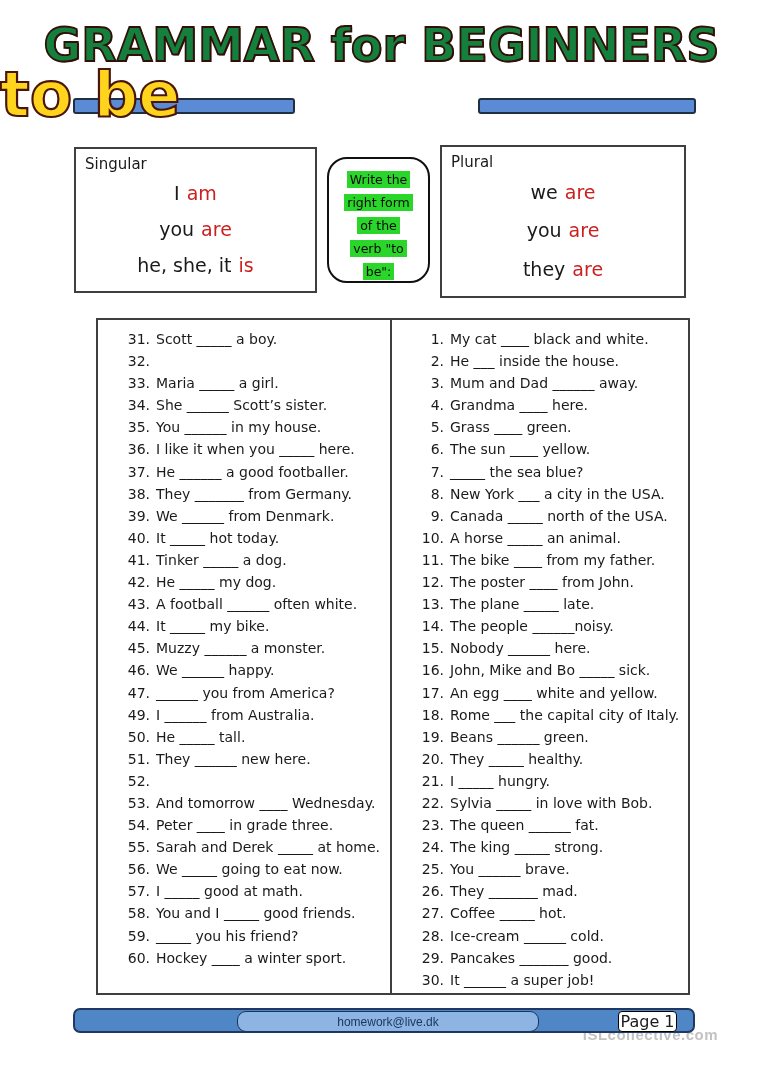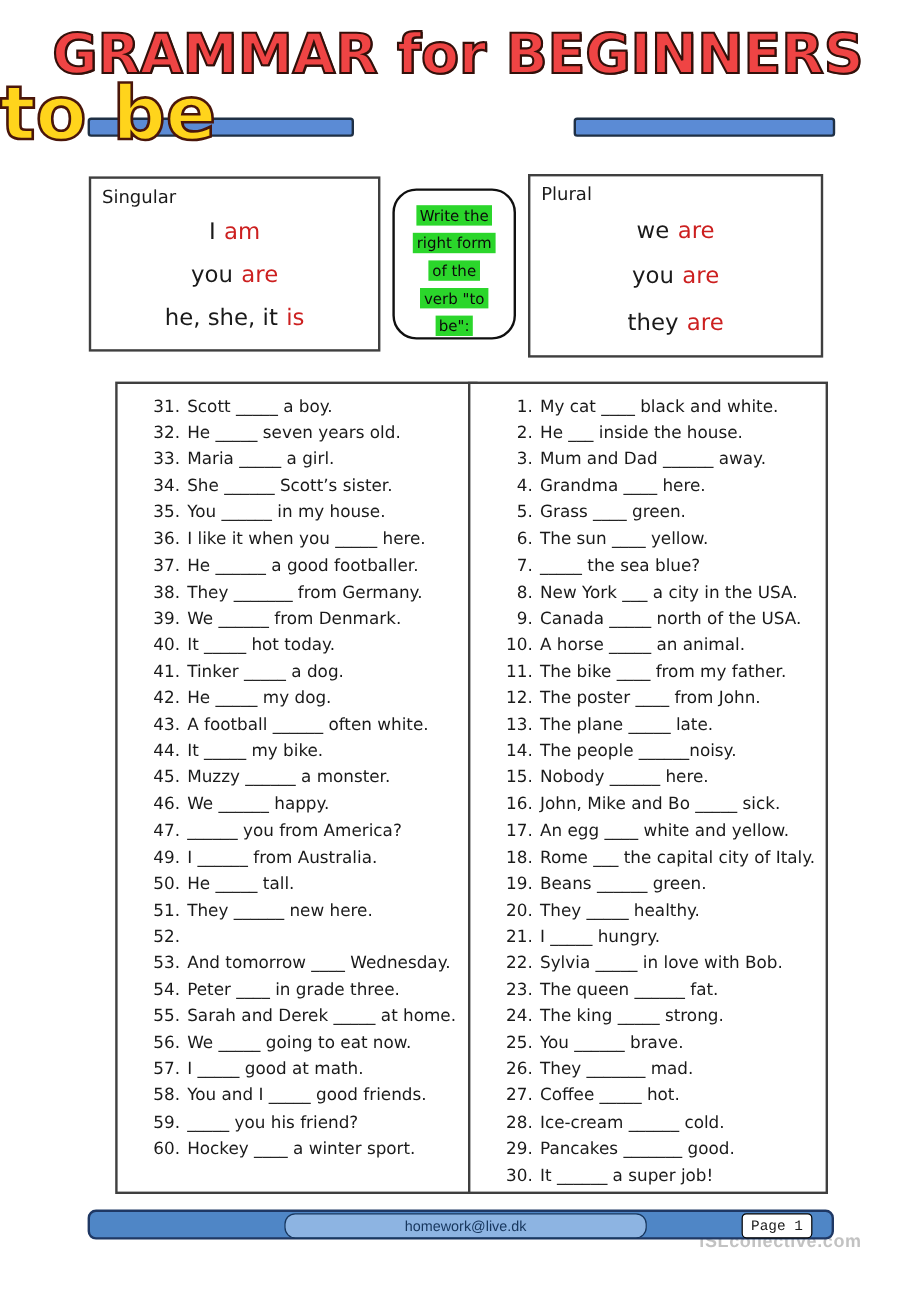--- a/index.html
+++ b/index.html
@@ -5,21 +5,21 @@
   html,body { margin:0; padding:0; }
   body {
     width:763px; height:1079px; position:relative; background:#ffffff;
     font-family:"DejaVu Sans", sans-serif; color:#1a1a1a; overflow:hidden;
   }
 
   
   .title {
     position:absolute; left:0; top:18px; width:763px; text-align:center;
     font-size:46px; font-weight:bold; letter-spacing:0px;
-    color:#ef4444; -webkit-text-stroke:1.8px #32100a;
+    color:#15803d; -webkit-text-stroke:1.8px #32100a;
     text-shadow:1px 1px 0 #32100a;
     white-space:nowrap;
   }
   .subtitle {
     position:absolute; left:0; top:60px; width:763px; text-align:left;
     font-size:62px; font-weight:bold; line-height:70px;
     color:#ffd41c; -webkit-text-stroke:2.2px #4a160b;
     z-index:3; white-space:nowrap;
   }
   .title-bar {
@@ -68,21 +68,21 @@
   }
   .footer-pill {
     position:absolute; left:162px; top:1px; width:300px; height:19px;
     background:#8db4e2; border:1.5px solid #17365d; border-radius:9px;
     display:flex; align-items:center; justify-content:center;
     font-family:"Liberation Sans", sans-serif; font-size:12px; color:#17365d;
   }
   .page-box {
     position:absolute; left:543px; top:1px; width:57px; height:19px;
     background:#ffffff; border:1.8px solid #000; border-radius:4px;
-    display:flex; align-items:center; justify-content:center; font-size:12px;font-family:Liberation Mono, monospace;
+    display:flex; align-items:center; justify-content:center; font-size:16px;
   }
   .watermark {
     position:absolute; left:0; top:1026px; width:718px; text-align:right;
     font-family:"Liberation Sans", sans-serif; font-weight:bold; font-size:15px;
     color:#a9a9a9; opacity:0.7; letter-spacing:0.5px; z-index:1;
   }
 </style>
 </head>
 <body>
 
@@ -120,21 +120,20 @@
 </div>
 
 <div class="ex-box left">
   <div>
       <div class="ex-row">
         <span class="ex-num">31.</span>
         <span class="ex-text">Scott _____ a boy.</span>
       </div>
       <div class="ex-row">
         <span class="ex-num">32.</span>
-        <span class="ex-text">He _____ seven years old.</span>
       </div>
       <div class="ex-row">
         <span class="ex-num">33.</span>
         <span class="ex-text">Maria _____ a girl.</span>
       </div>
       <div class="ex-row">
         <span class="ex-num">34.</span>
         <span class="ex-text">She ______ Scott’s sister.</span>
       </div>
       <div class="ex-row">

